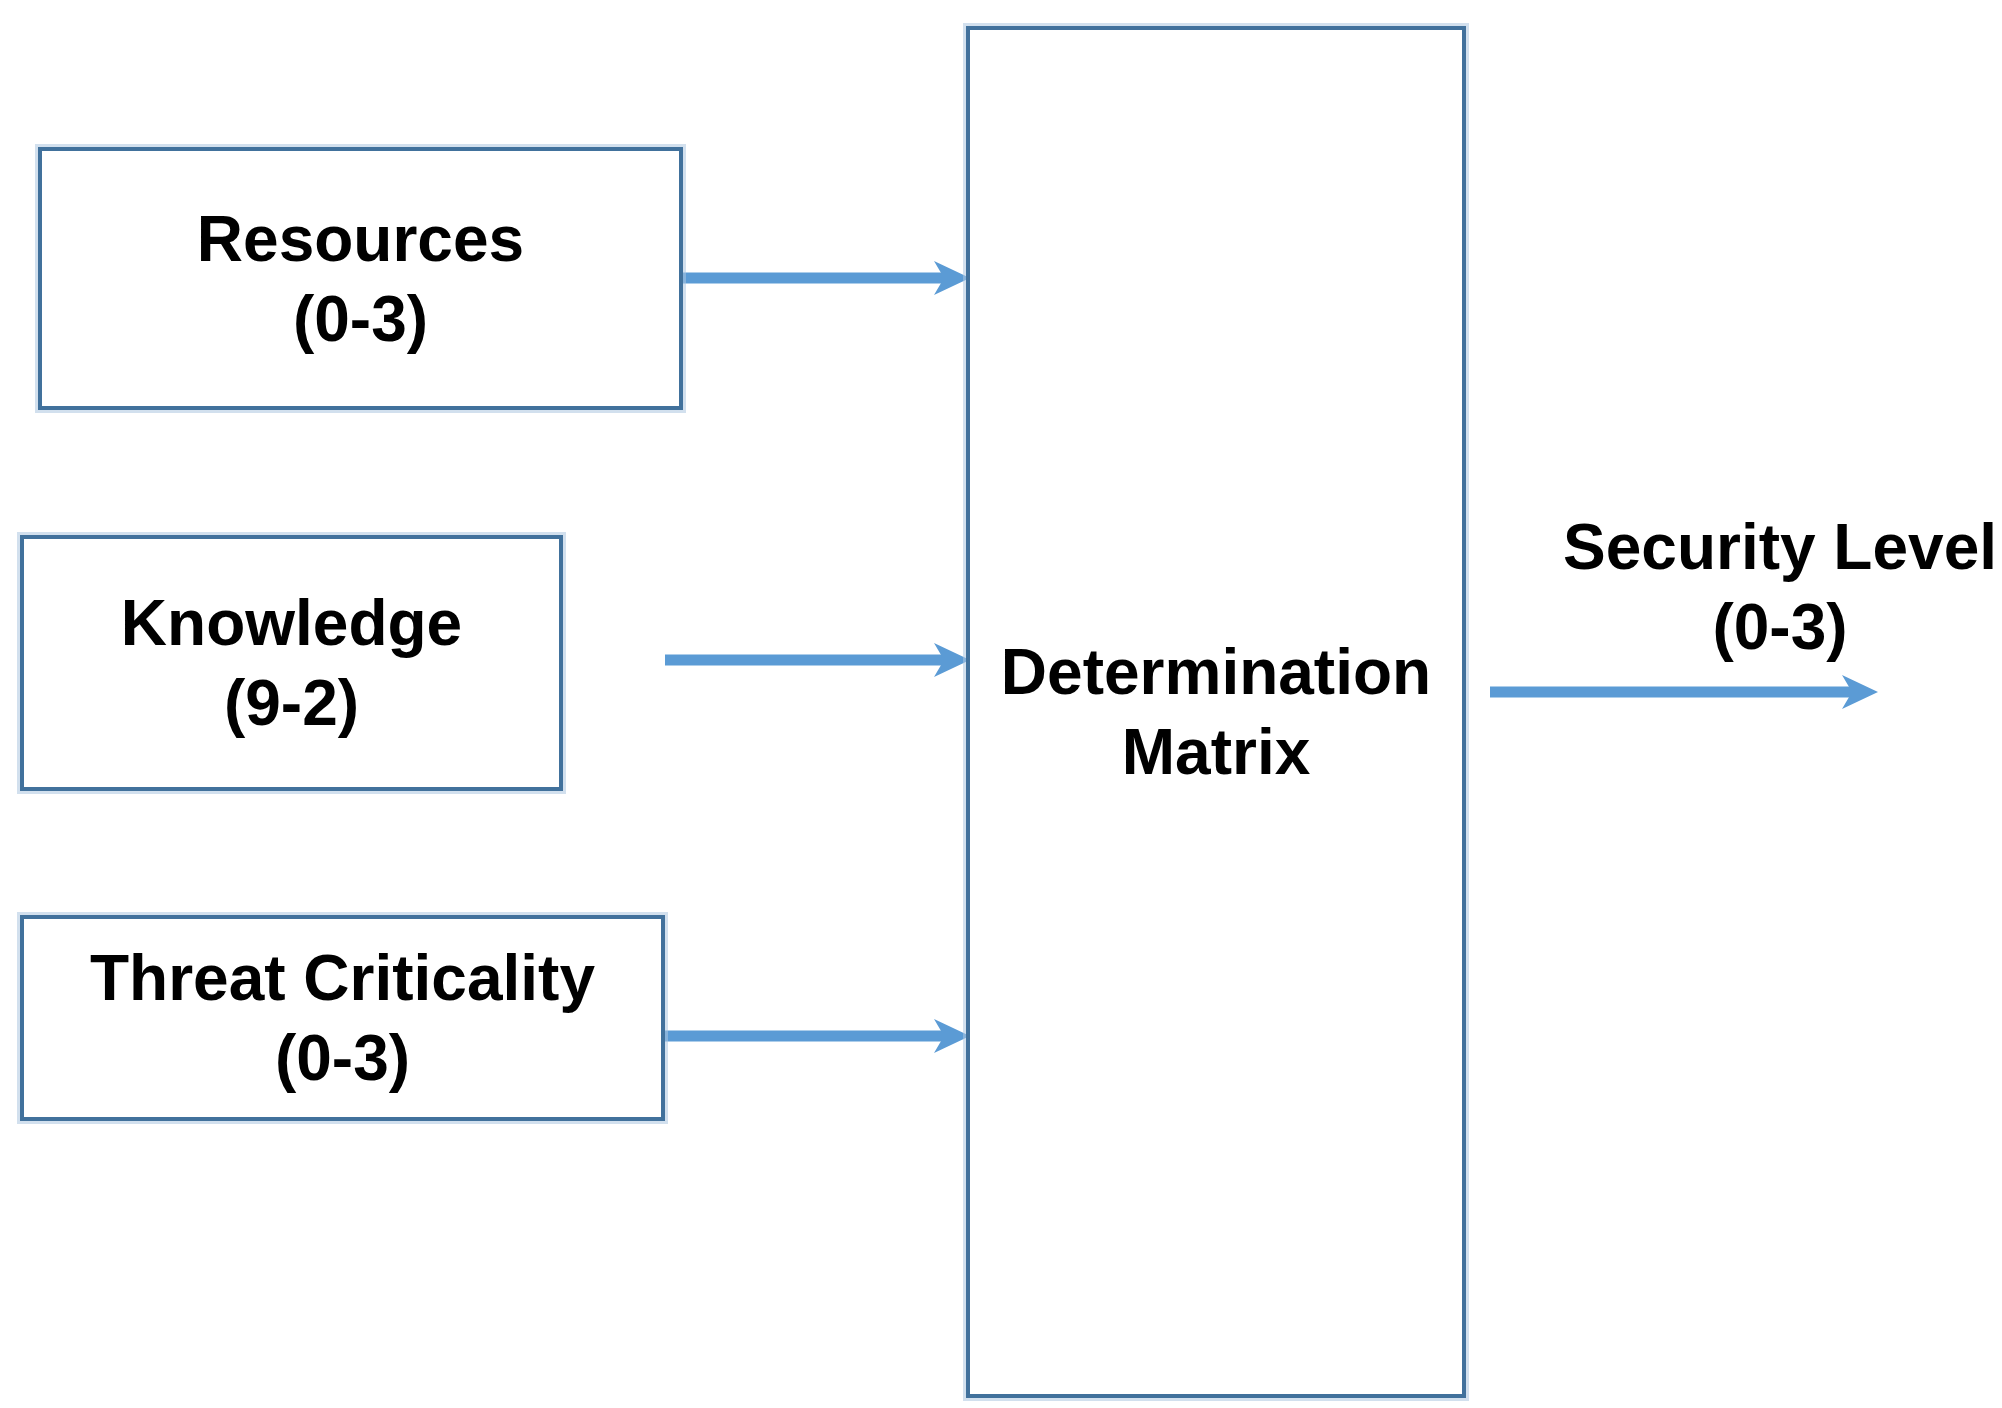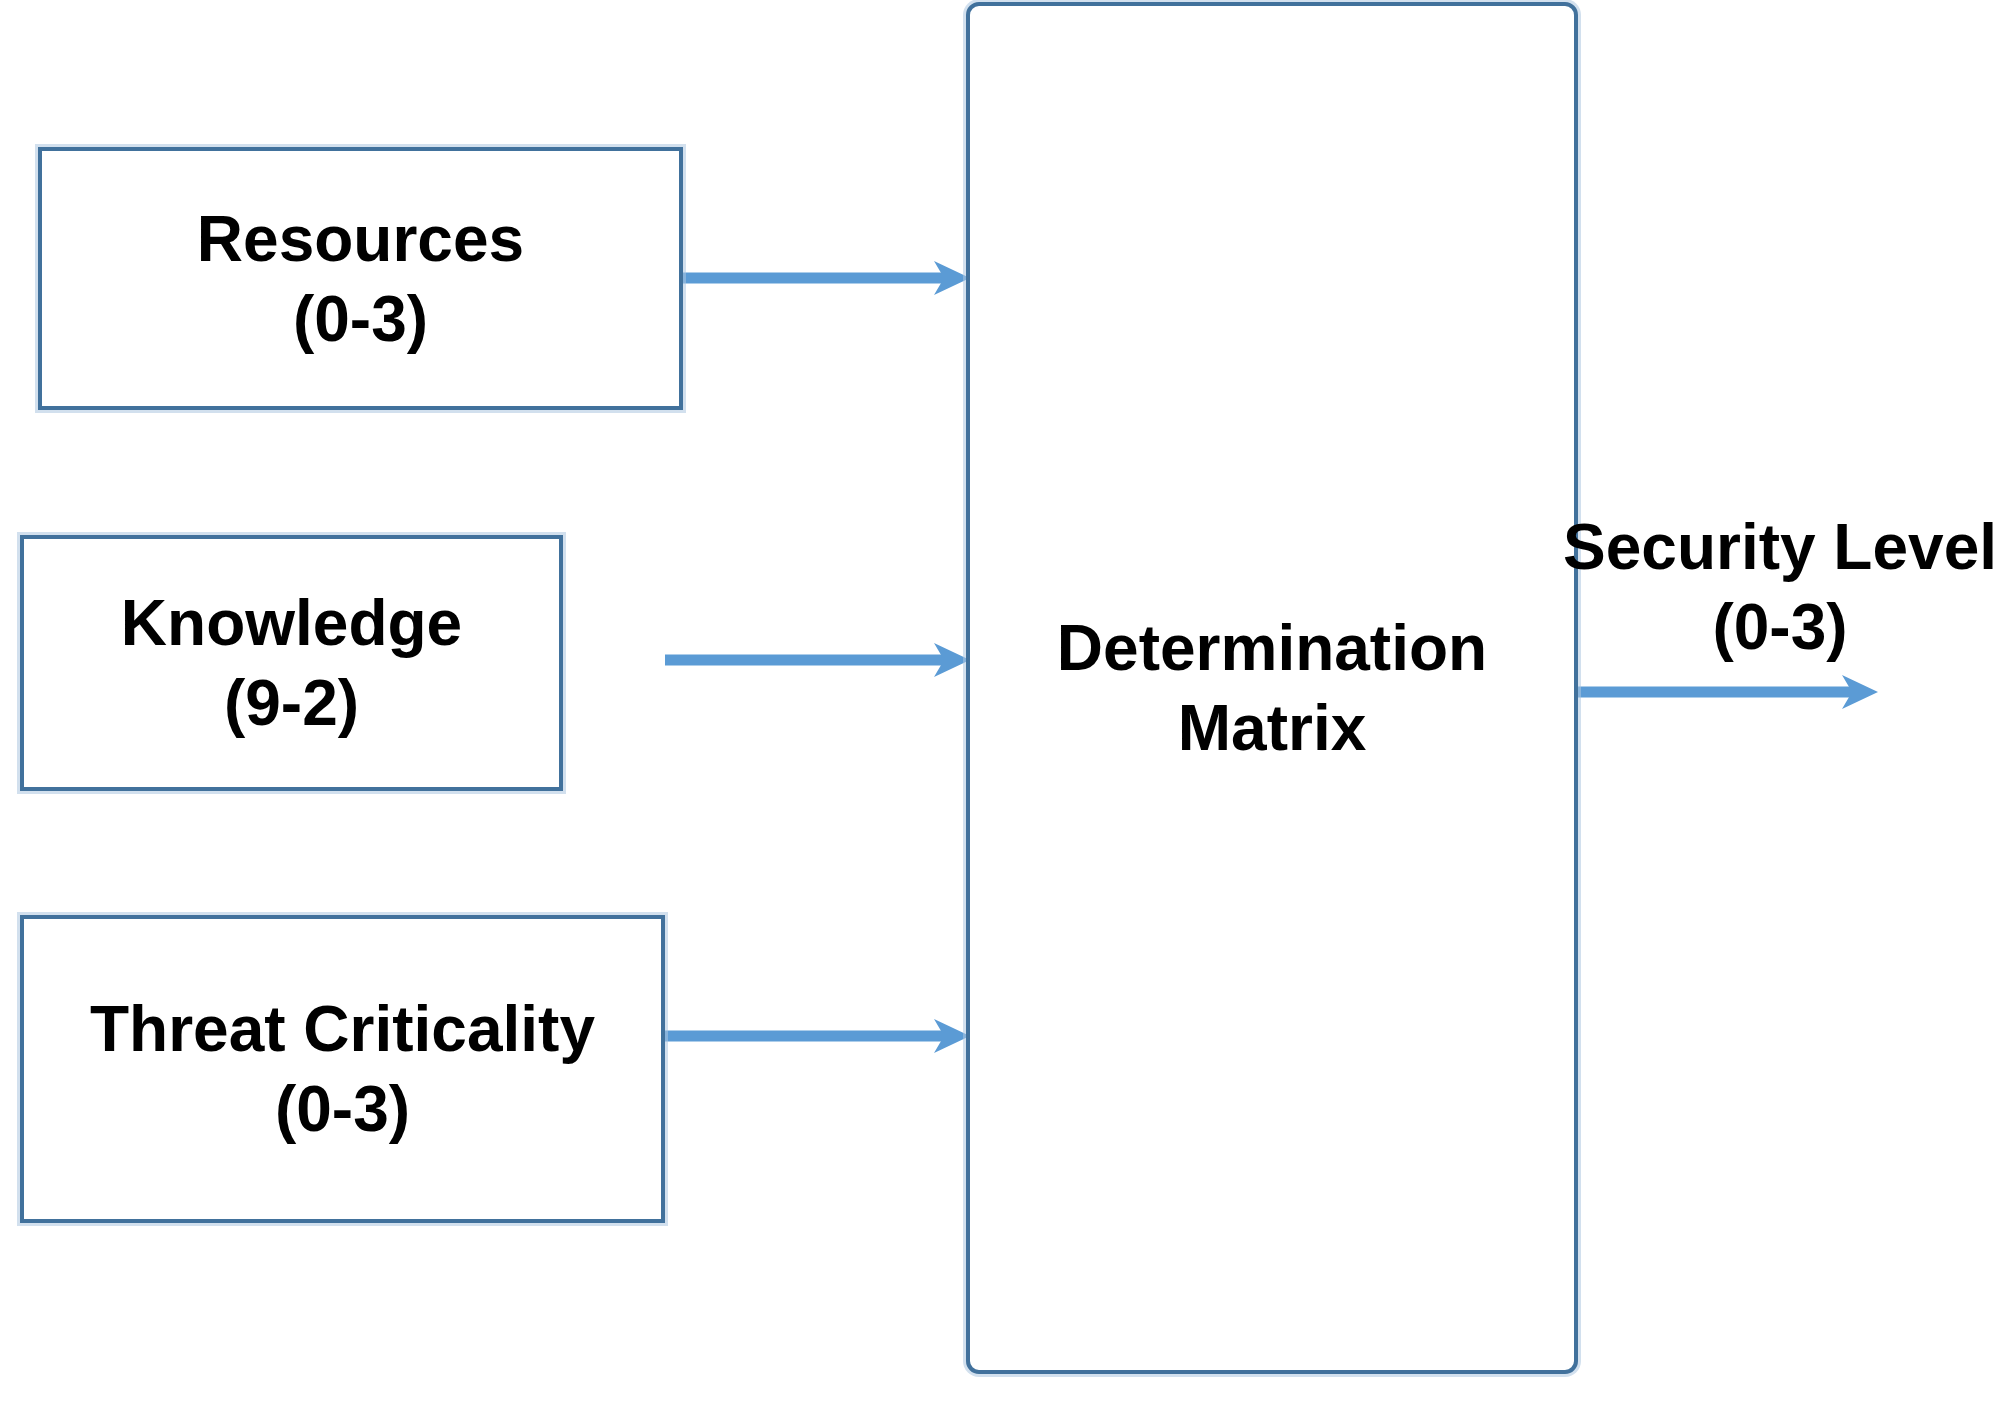--- a/index.html
+++ b/index.html
@@ -46,22 +46,22 @@
     justify-content: center;
     text-align: center;
   }
   .box-label, .box-range, .output-line {
     font-size: 64px;
     line-height: 80px;
     white-space: pre-line;
   }
   .input-box-resources { left: 20px;  top: 147px; width: 645px; height: 263px; margin-left: 18px; }
   .input-box-knowledge { left: 20px;  top: 535px; width: 543px; height: 256px; }
-  .input-box-threat    { left: 20px;  top: 915px; width: 645px; height: 308px; }
-  .matrix-box          { left: 966px; top: 2px;  width: 612px; height: 1372px; border-radius: 13px; }
+  .input-box-threat    { left: 20px;  top: 915px; width: 645px; height: 206px; }
+  .matrix-box          { left: 966px; top: 26px;  width: 500px; height: 1372px; }
   .matrix-box .box-label { max-width: 480px; }
   .output-label {
     position: absolute;
     left: 1545px;
     top: 507px;
     width: 470px;
     text-align: center;
   }
 </style>
 </head>

